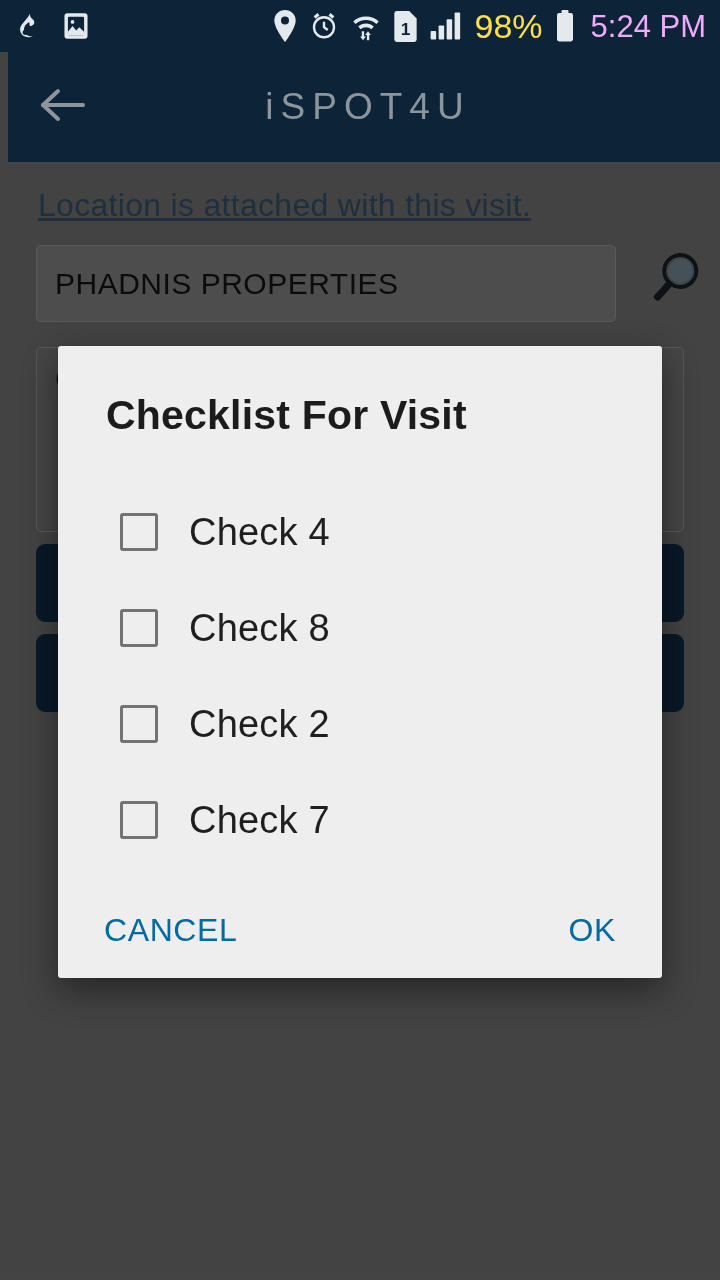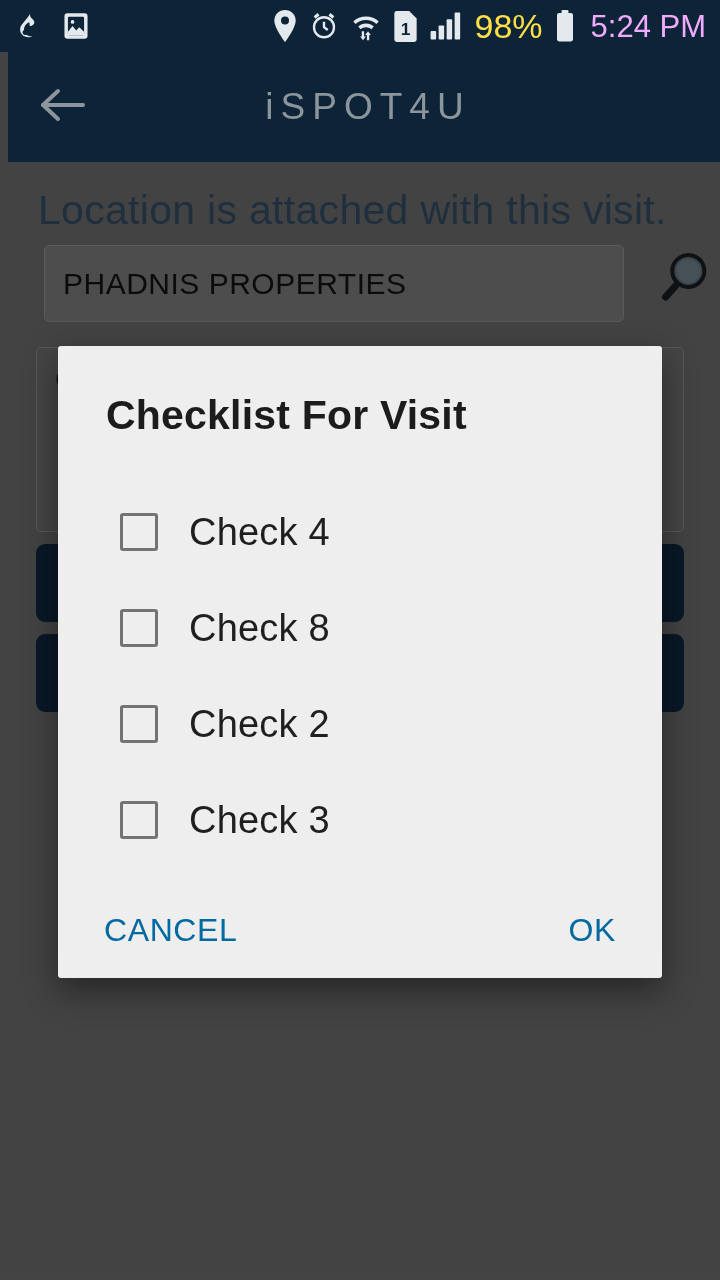--- a/index.html
+++ b/index.html
@@ -35,23 +35,23 @@
   .appbar-title {
     position:absolute; left:0; top:0; width:720px; height:110px;
     display:flex; align-items:center; justify-content:center;
     color:#8d959c; font-size:37px; letter-spacing:7px; font-weight:400;
   }
 
   
   .bg-content { position:absolute; top:162px; left:0; width:720px; height:1118px; }
   .loc-note {
     position:absolute; left:38px; top:25px;
-    font-size:41px; color:#2b4256; letter-spacing:0.3px;
-  }
-  .search-row { position:absolute; left:36px; top:83px; width:648px; height:77px;margin-left:8px; }
+    font-size:32px; color:#2b4256; letter-spacing:0.3px;text-decoration:underline;
+  }
+  .search-row { position:absolute; left:36px; top:83px; width:648px; height:77px; }
   .search-field {
     position:absolute; left:0; top:0; width:580px; height:77px;
     background:#6b6b6b; border:1px solid #7d7d7d; border-radius:5px;
     display:flex; align-items:center; padding-left:18px;
     font-size:30px; color:#101010; letter-spacing:0.5px;
   }
   .search-icon-btn {
     position:absolute; left:600px; top:-4px; width:84px; height:84px;
     display:flex; align-items:center; justify-content:center;
   }
@@ -223,21 +223,21 @@
       <div class="check-row">
         <span class="checkbox"></span>
         <span class="check-label">Check 8</span>
       </div>
       <div class="check-row">
         <span class="checkbox"></span>
         <span class="check-label">Check 2</span>
       </div>
       <div class="check-row">
         <span class="checkbox"></span>
-        <span class="check-label">Check 3</span>
+        <span class="check-label">Check 7</span>
       </div>
     </div>
 
     <div class="dialog-actions">
       <button class="dlg-btn">CANCEL</button>
       <button class="dlg-btn">OK</button>
     </div>
   </div>
 
 </div>

